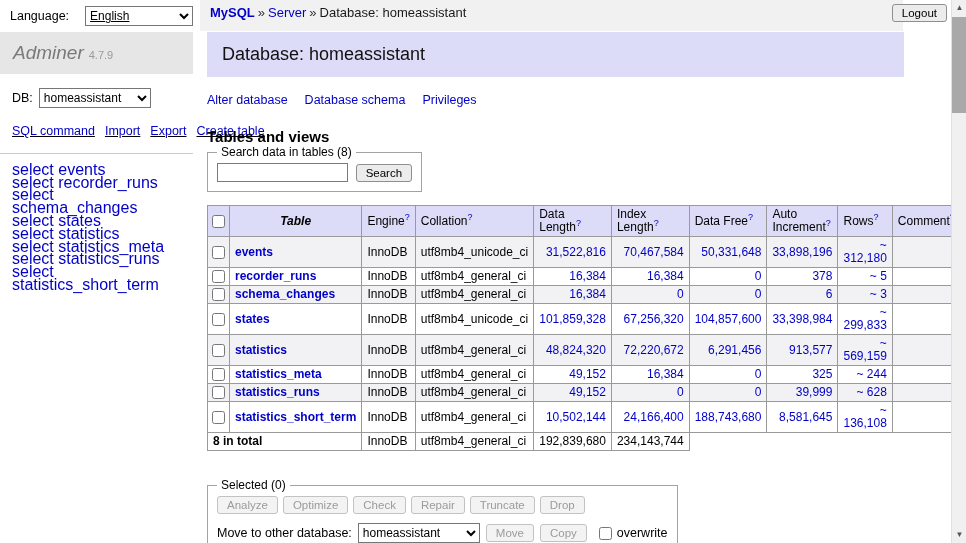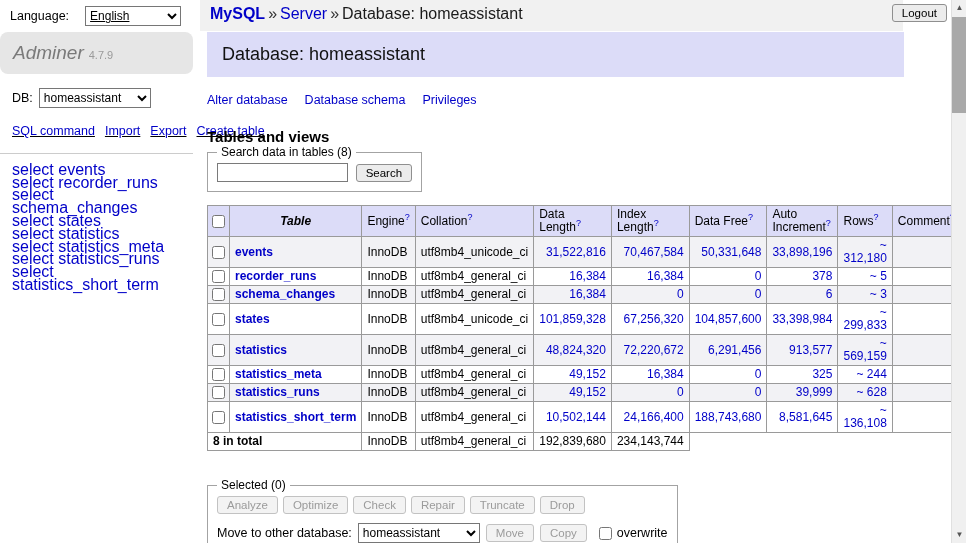--- a/index.html
+++ b/index.html
@@ -9,29 +9,29 @@
     font-family:"Liberation Sans", sans-serif; font-size:13px; color:#000; background:#fff;
   }
   a { color:#0000c8; text-decoration:none; cursor:pointer; }
   select { font-family:"Liberation Sans", sans-serif; font-size:12px; height:20px; border:1px solid #767676; background:#fff; }
   input[type=text] { font-family:"Liberation Sans", sans-serif; font-size:12px; border:1px solid #7a7a7a; padding:2px 3px; height:19px; }
   button { font-family:"Liberation Sans", sans-serif; font-size:11.5px; padding:2px 9px; background:#ececec; border:1px solid #8f8f8f; border-radius:3px; color:#000; cursor:pointer; }
   button:disabled { color:#9b9b9b; border-color:#c2c2c2; background:#f3f3f3; cursor:default; }
 
   
   #lang-bar { position:absolute; left:10px; top:6px; display:flex; align-items:center; gap:16px; font-size:12.5px;justify-content:center; }
-  #lang-bar select { width:96px;text-decoration:underline; }
-  #breadcrumb { position:absolute; left:200px; top:0; width:703px; height:31px; background:#f1f1f1; padding:5px 10px; font-size:16px; color:#1a1a1a; }
+  #lang-bar select { width:108px;text-decoration:underline; }
+  #breadcrumb { position:absolute; left:200px; top:0; width:703px; height:31px; background:#f1f1f1; padding:5px 10px; font-size:13px; color:#1a1a1a; }
   #breadcrumb .root { font-weight:bold; }
   #breadcrumb .sep { color:#333; margin:0 3px; }
   #logout-btn { position:absolute; top:4px; right:19px; }
 
   
   #sidebar { position:absolute; left:0; top:32px; width:193px; }
-  .brand { background:#e6e6e6; padding:10px 13px;border-radius:8px; }
+  .brand { background:#e6e6e6; padding:10px 13px; }
   .brand .name { font-style:italic; font-size:19px; color:#7a7a7a; }
   .brand .ver { font-size:11px; color:#9a9a9a; margin-left:5px; }
   .db-row { margin:14px 0 8px; padding:0 12px; display:flex; align-items:center; gap:6px; font-size:12.5px; }
   .db-row select { width:112px; }
   .side-actions { padding:6px 12px 12px; border-bottom:1px solid #cccccc; }
   .side-actions .wrap { width:152px; font-size:12.5px; line-height:1.5;text-decoration:underline; }
   .side-actions a { margin-right:10px; white-space:nowrap; }
   .table-links { padding:10px 12px; display:flex; flex-direction:column; font-size:16px; line-height:12.8px; }
 
   

